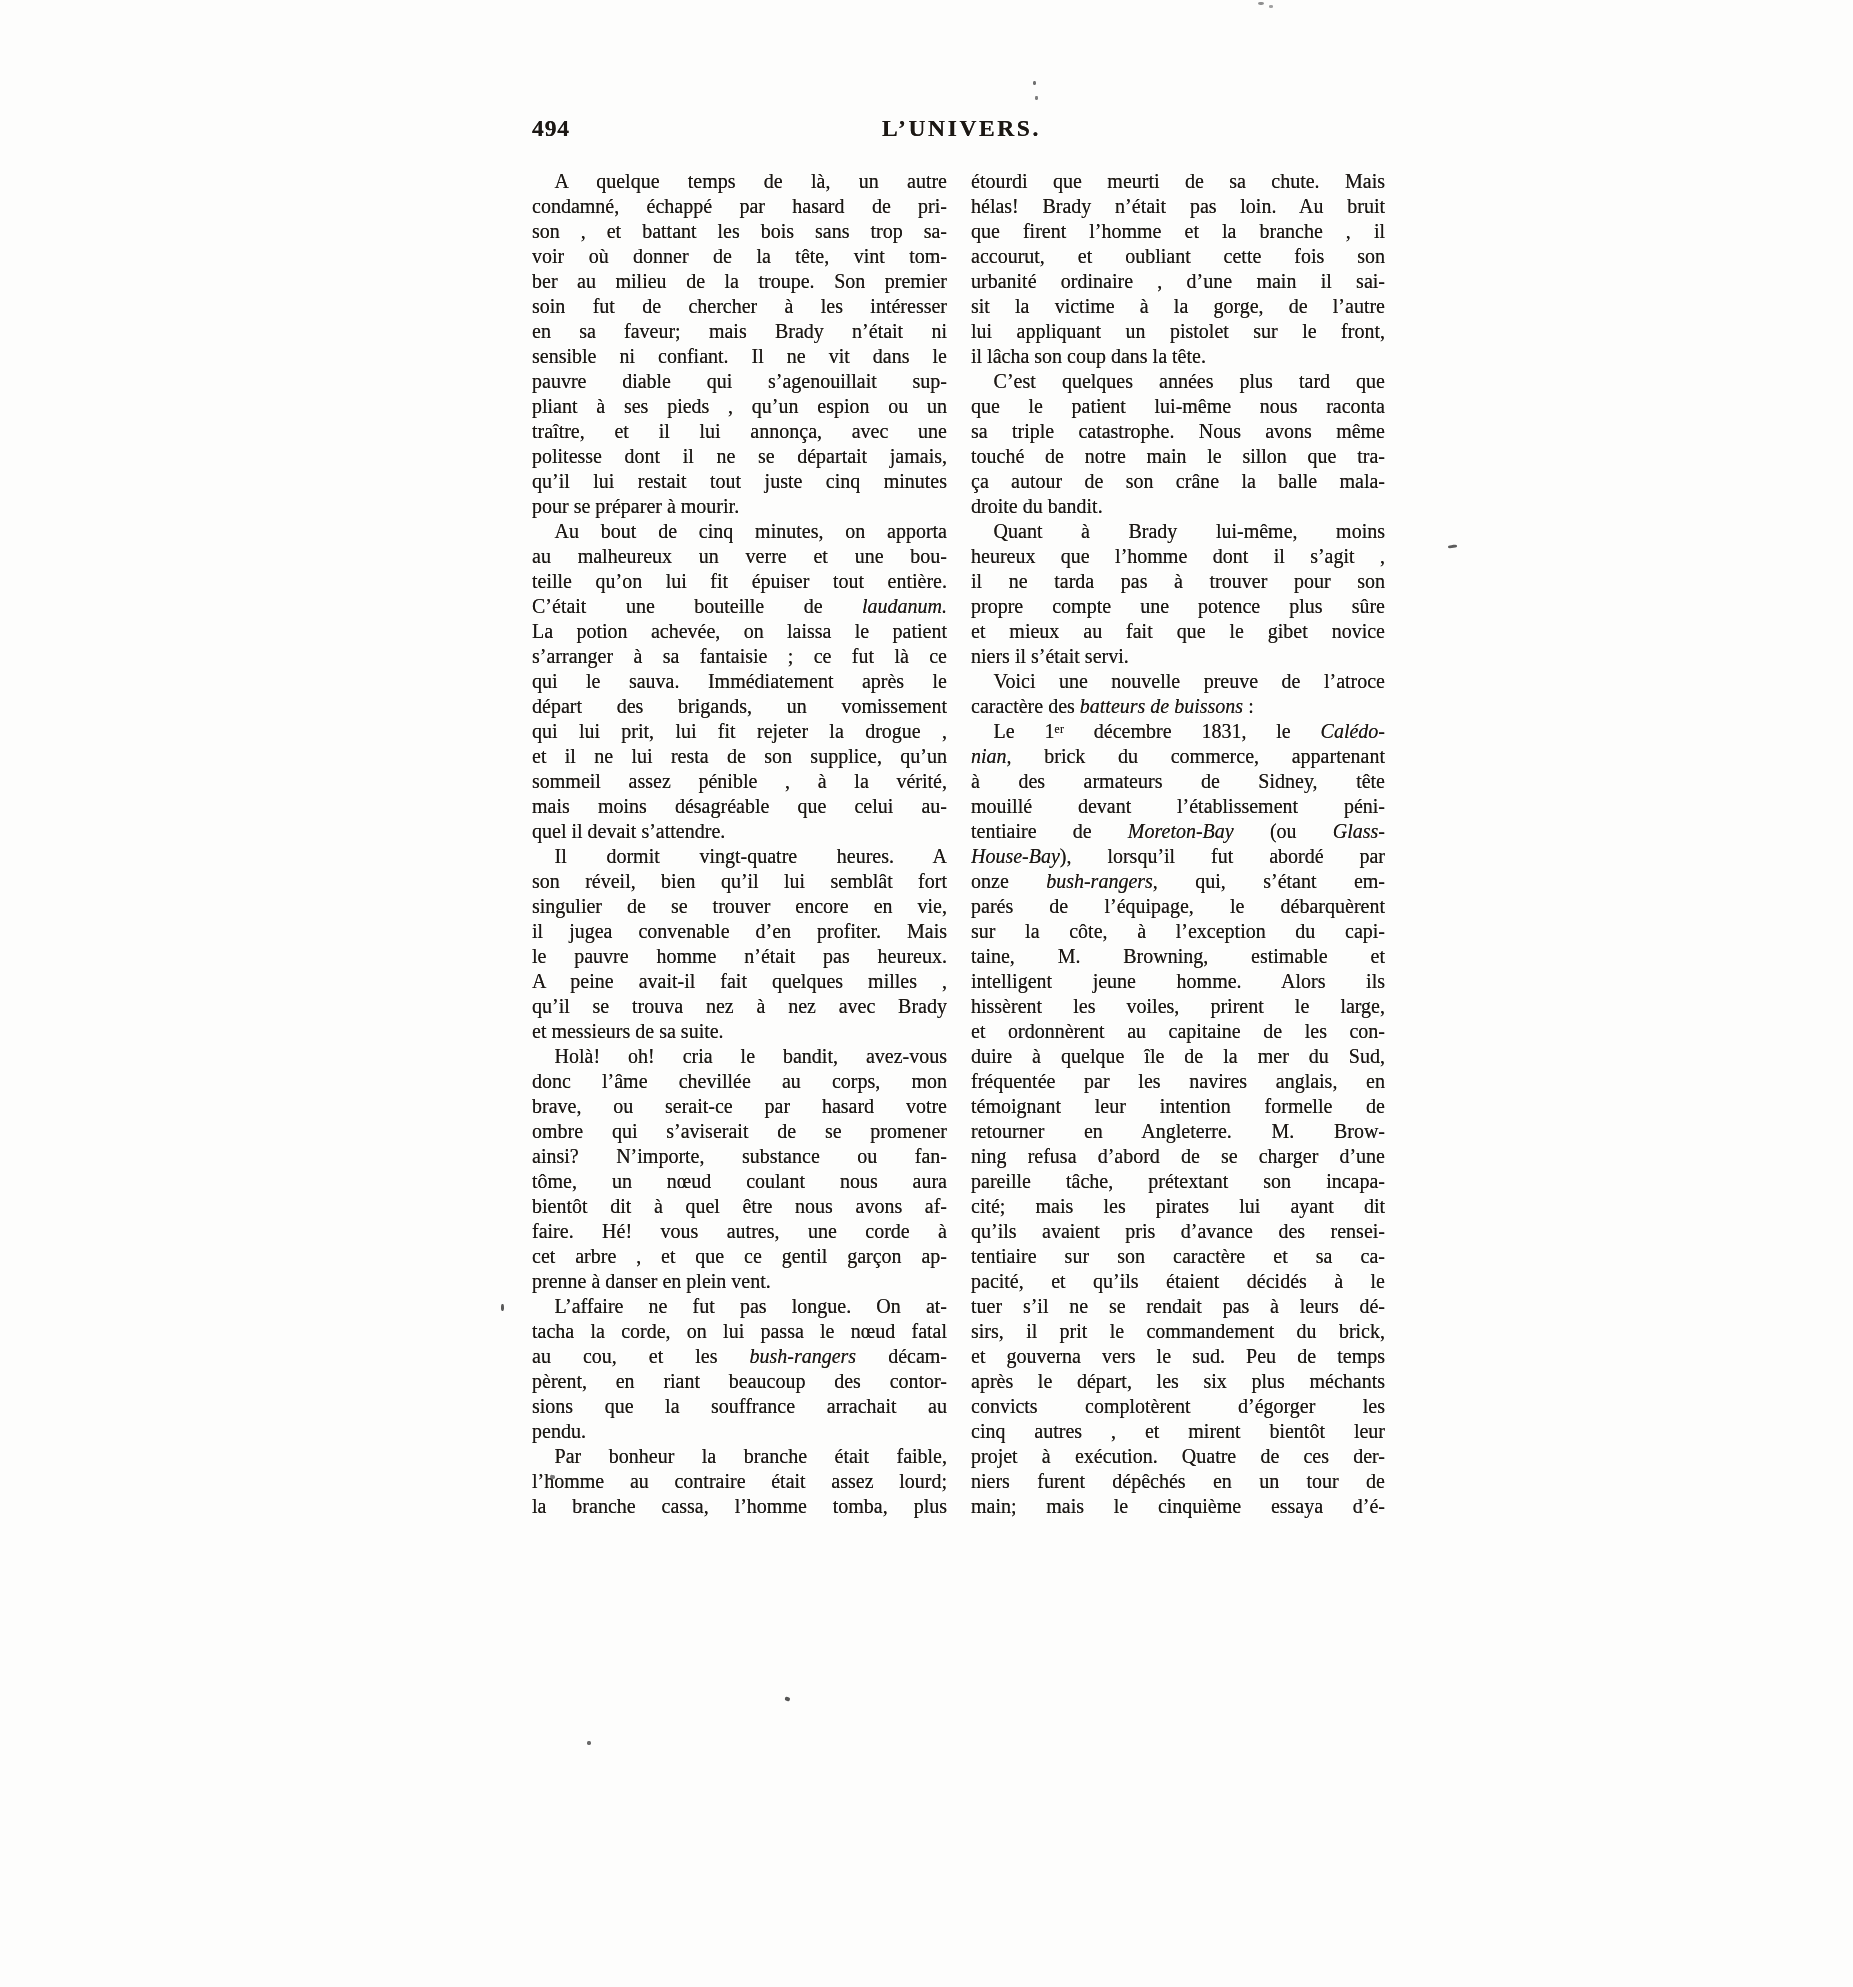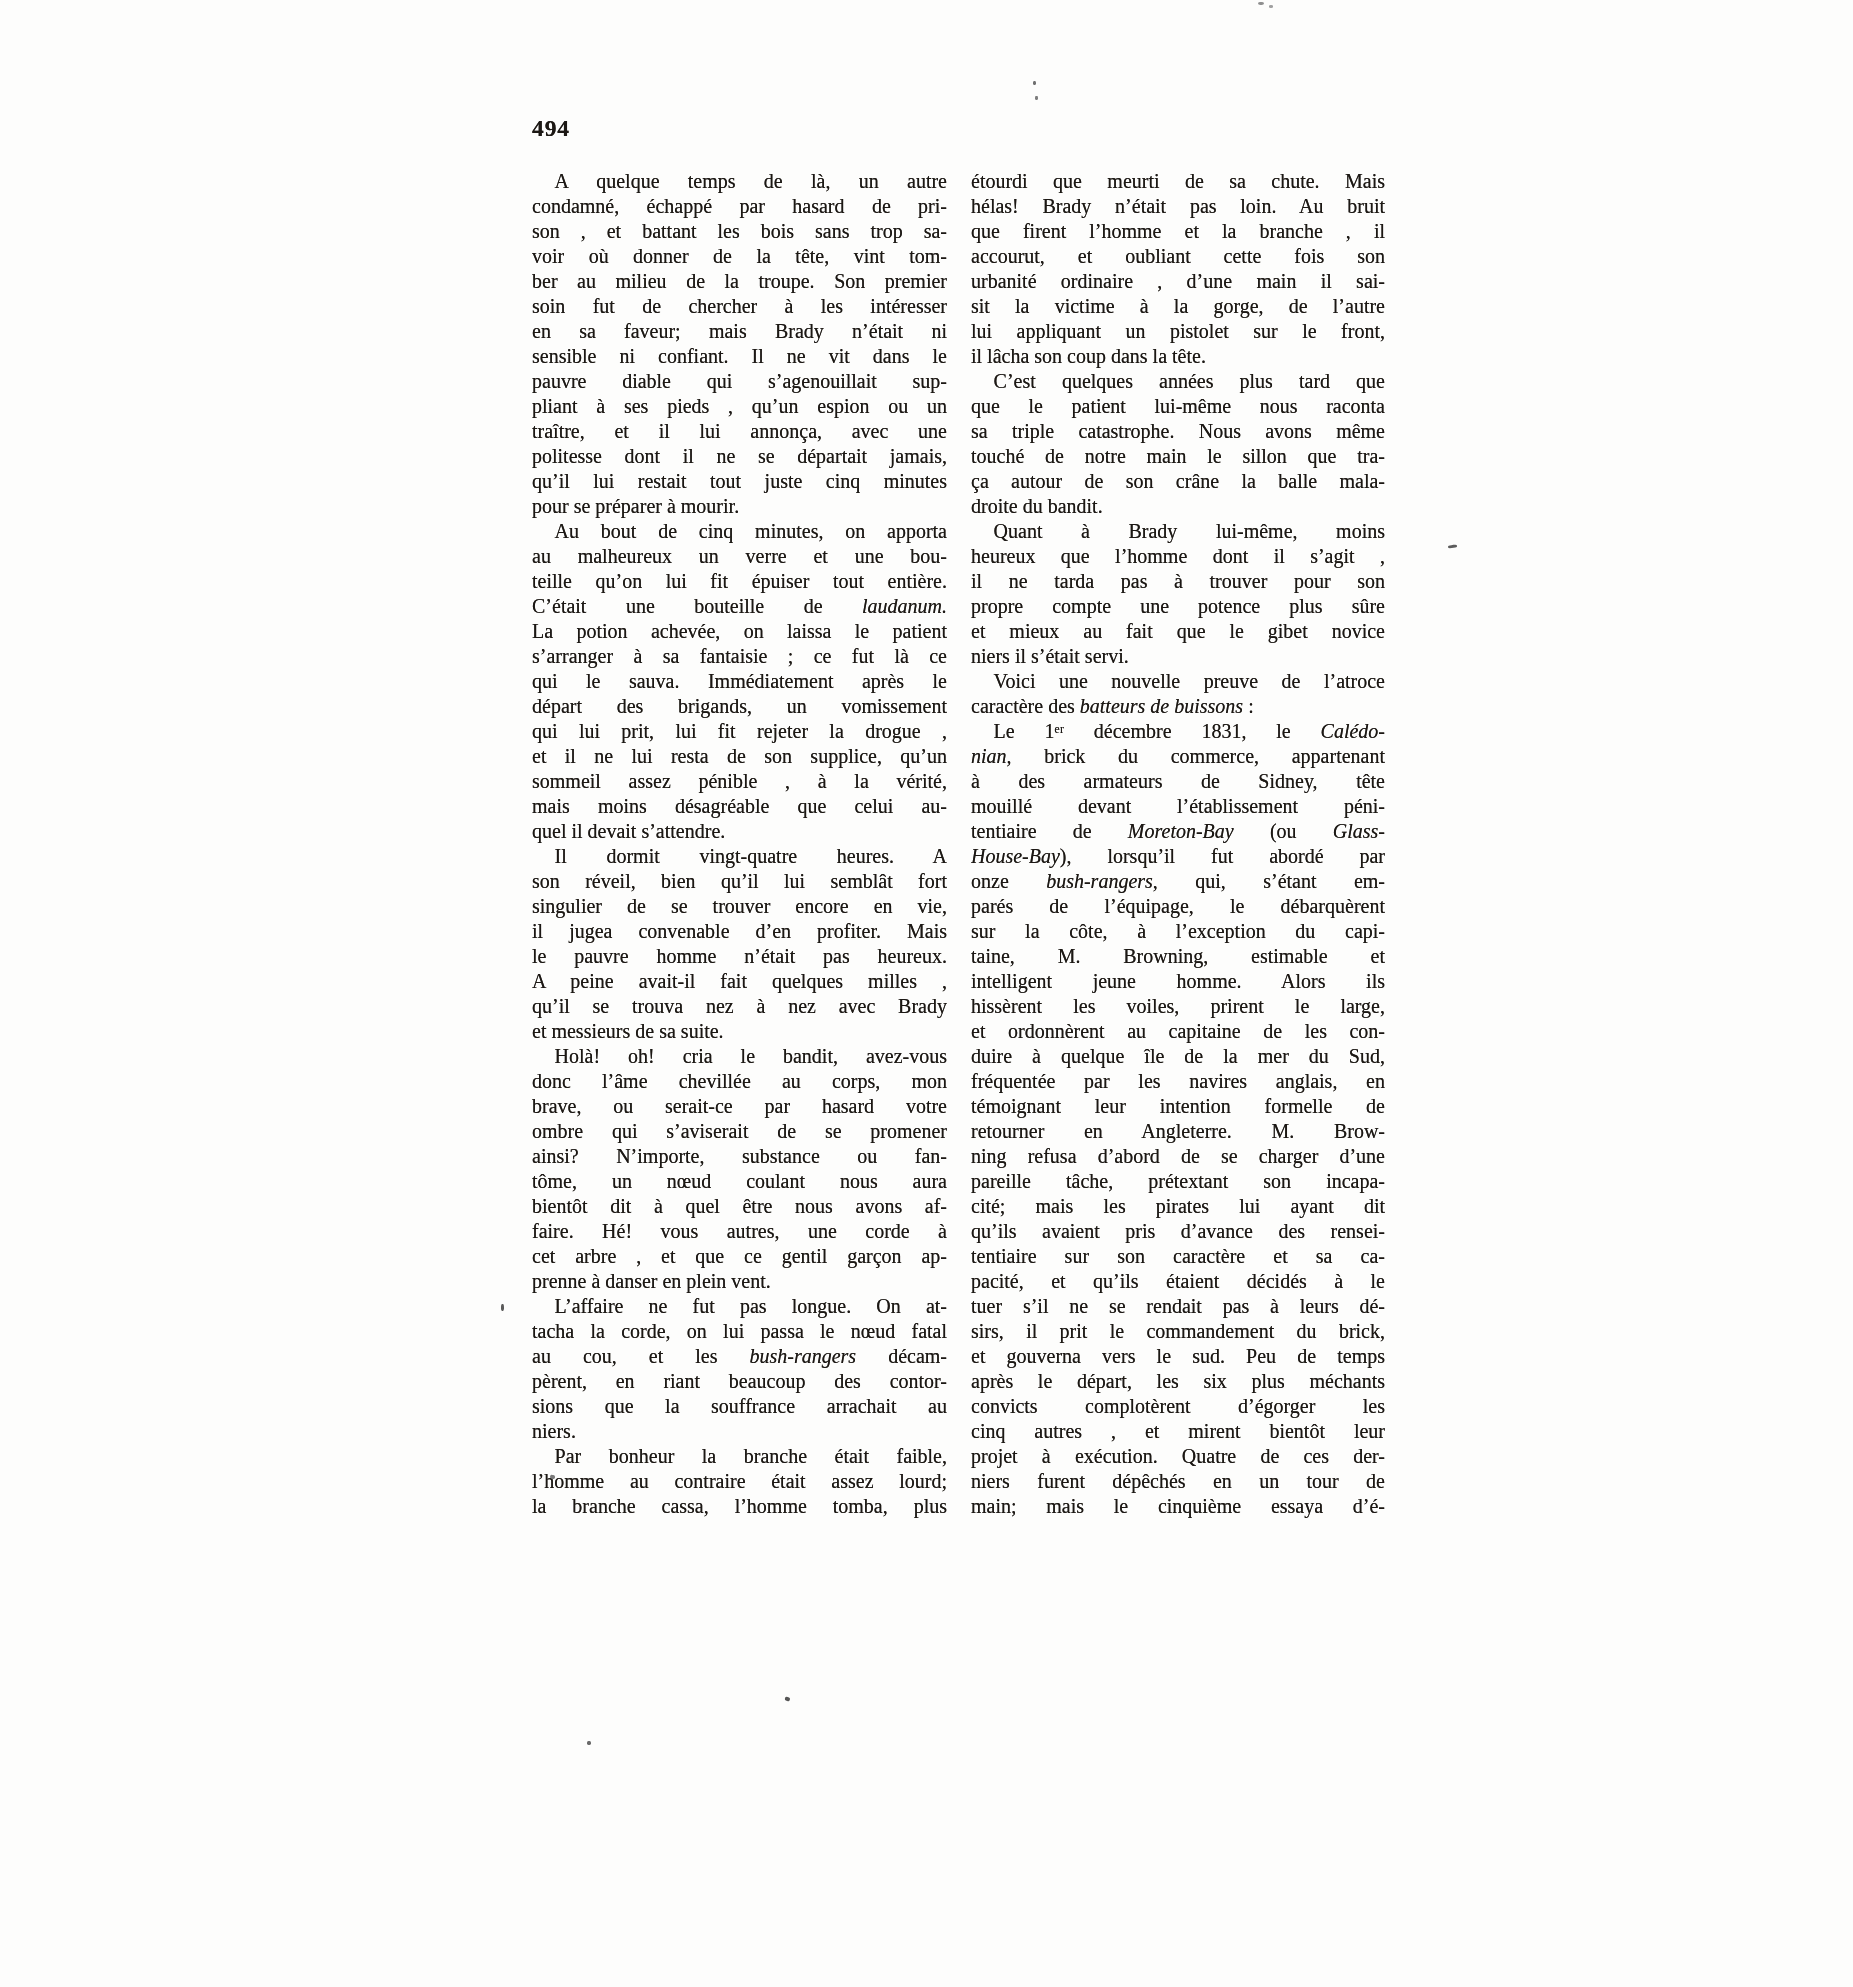--- a/index.html
+++ b/index.html
@@ -55,20 +55,21 @@
   .sp-h{left:501px;top:1304px;width:2.6px;height:7px;background:#5a5a5a;}
   .sp-i{left:550px;top:1475px;width:5.2px;height:4.3px;background:#7a7a7a;transform:rotate(12deg);}
 </style>
 </head>
 <body>
 
 <div class="page">
 
   <div class="page-number">494</div>
 
+  <div class="running-title">L’UNIVERS.</div>
 
   <div class="column left" id="col-left">
       <div class="line indent"><span>A quelque temps de là, un autre</span></div>
       <div class="line"><span>condamné, échappé par hasard de pri-</span></div>
       <div class="line"><span>son , et battant les bois sans trop sa-</span></div>
       <div class="line"><span>voir où donner de la tête, vint tom-</span></div>
       <div class="line"><span>ber au milieu de la troupe. Son premier</span></div>
       <div class="line"><span>soin fut de chercher à les intéresser</span></div>
       <div class="line"><span>en sa faveur; mais Brady n’était ni</span></div>
       <div class="line"><span>sensible ni confiant. Il ne vit dans le</span></div>
@@ -107,21 +108,21 @@
       <div class="line"><span>tôme, un nœud coulant nous aura</span></div>
       <div class="line"><span>bientôt dit à quel être nous avons af-</span></div>
       <div class="line"><span>faire. Hé! vous autres, une corde à</span></div>
       <div class="line"><span>cet arbre , et que ce gentil garçon ap-</span></div>
       <div class="line end"><span>prenne à danser en plein vent.</span></div>
       <div class="line indent"><span>L’affaire ne fut pas longue. On at-</span></div>
       <div class="line"><span>tacha la corde, on lui passa le nœud fatal</span></div>
       <div class="line"><span>au cou, et les </span><span class="it">bush-rangers</span><span> décam-</span></div>
       <div class="line"><span>pèrent, en riant beaucoup des contor-</span></div>
       <div class="line"><span>sions que la souffrance arrachait au</span></div>
-      <div class="line end"><span>niers.</span></div>
+      <div class="line end"><span>pendu.</span></div>
       <div class="line indent"><span>Par bonheur la branche était faible,</span></div>
       <div class="line"><span>l’homme au contraire était assez lourd;</span></div>
       <div class="line"><span>la branche cassa, l’homme tomba, plus</span></div>
     </div>
 
   <div class="column right" id="col-right">
       <div class="line"><span>étourdi que meurti de sa chute. Mais</span></div>
       <div class="line"><span>hélas! Brady n’était pas loin. Au bruit</span></div>
       <div class="line"><span>que firent l’homme et la branche , il</span></div>
       <div class="line"><span>accourut, et oubliant cette fois son</span></div>

